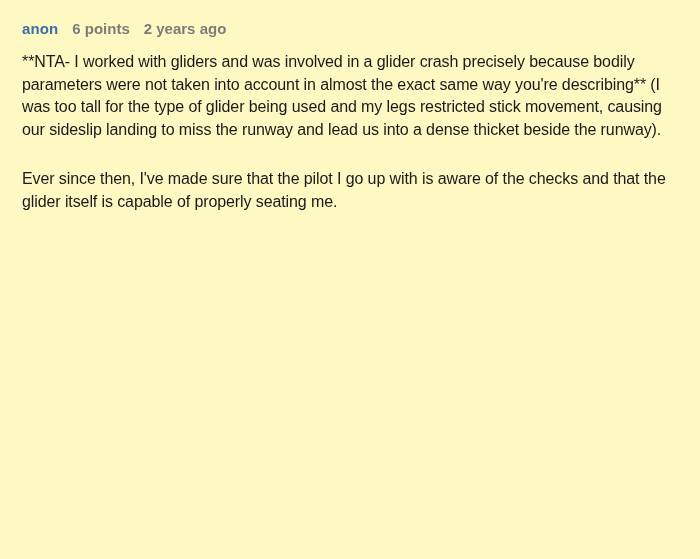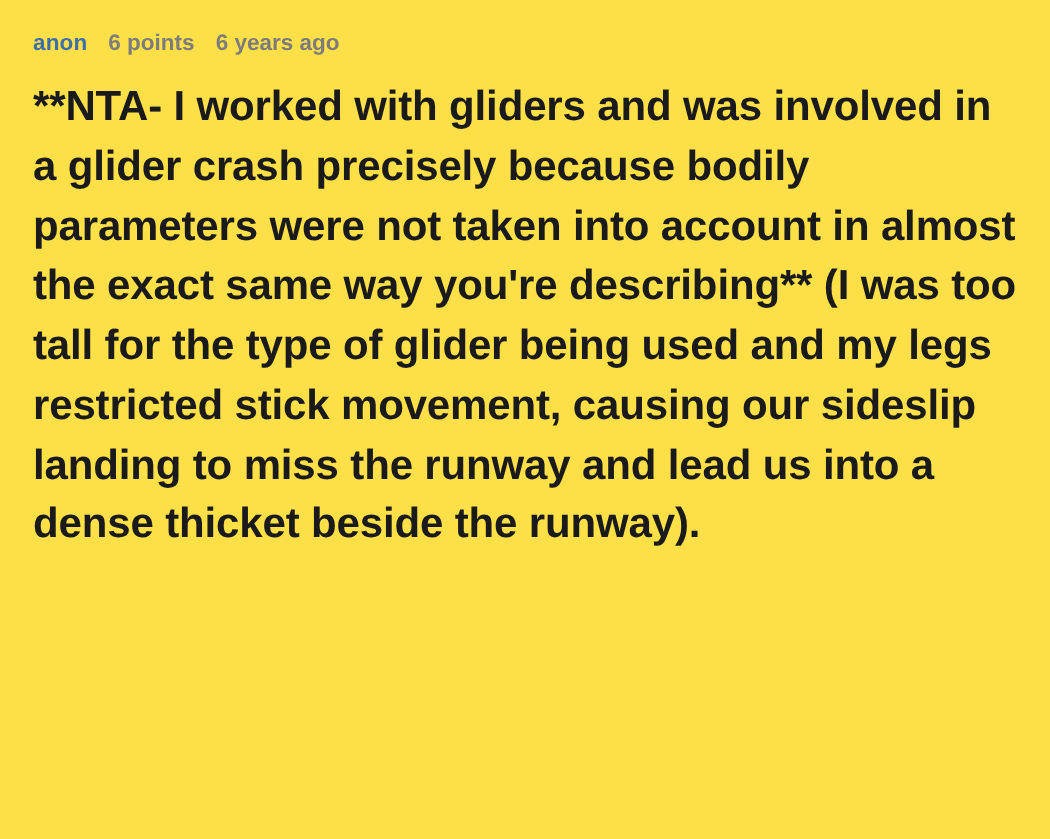--- a/index.html
+++ b/index.html
@@ -12,21 +12,21 @@
     background: #ffffff;
     font-family: "Liberation Sans", sans-serif;
     color: #1a1a1b;
     overflow: hidden;
   }
   .comment {
     box-sizing: border-box;
     width: 700px;
     height: 559px;
     padding: 20px 22px 0 22px;
-    background: #fde047;
+    background: #fef9c3;
   }
   .comment-meta {
     display: flex;
     align-items: baseline;
     gap: 14px;
     font-size: 15px;
     margin-bottom: 14px;
     white-space: nowrap;
   }
   .author {
@@ -34,41 +34,41 @@
     font-weight: bold;
     font-size: 15px;
     letter-spacing: 0.1px;
   }
   .points, .timestamp {
     color: #7c7c7c;
     font-size: 15px;
     font-weight: bold;
   }
   .comment-body {
-    font-size: 28px;
+    font-size: 16px;
     line-height: 1.42;
     color: #1a1a1b;
     letter-spacing: -0.1px;
-    font-weight: bold;
   }
   .comment-body p {
     margin: 0 0 26px 0;
   }
   .comment-body p:last-child {
     margin-bottom: 0;
   }
 </style>
 </head>
 <body>
 
 <div class="comment">
 
   <div class="comment-meta">
     <span class="author">anon</span>
     <span class="points">6 points</span>
-    <span class="timestamp">6 years ago</span>
+    <span class="timestamp">2 years ago</span>
   </div>
 
   <div class="comment-body">
     <p>**NTA- I worked with gliders and was involved in a glider crash precisely because bodily parameters were not taken into account in almost the exact same way you're describing** (I was too tall for the type of glider being used and my legs restricted stick movement, causing our sideslip landing to miss the runway and lead us into a dense thicket beside the runway).</p>
+    <p>Ever since then, I've made sure that the pilot I go up with is aware of the checks and that the glider itself is capable of properly seating me.</p>
   </div>
 
 </div>
 
 </body></html>

